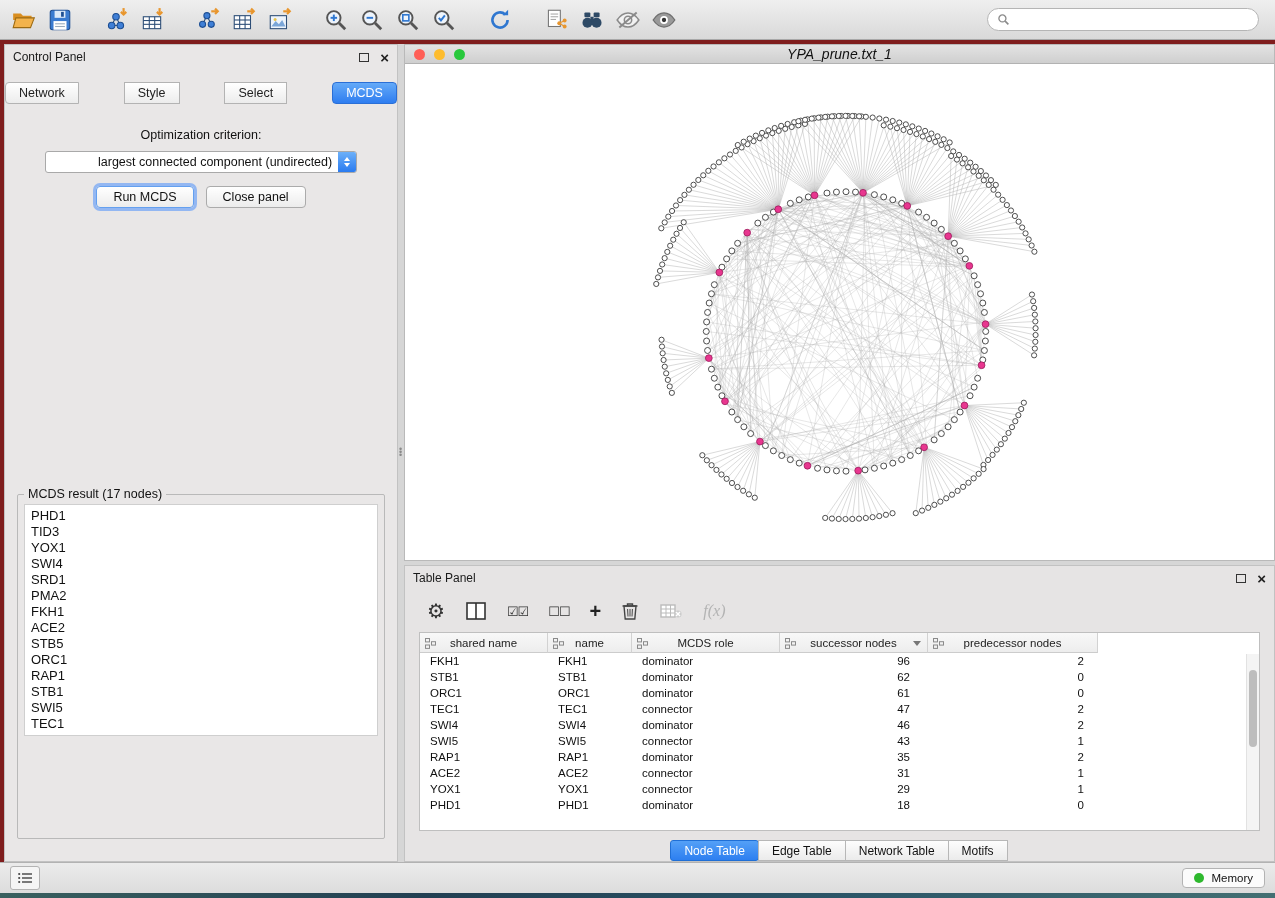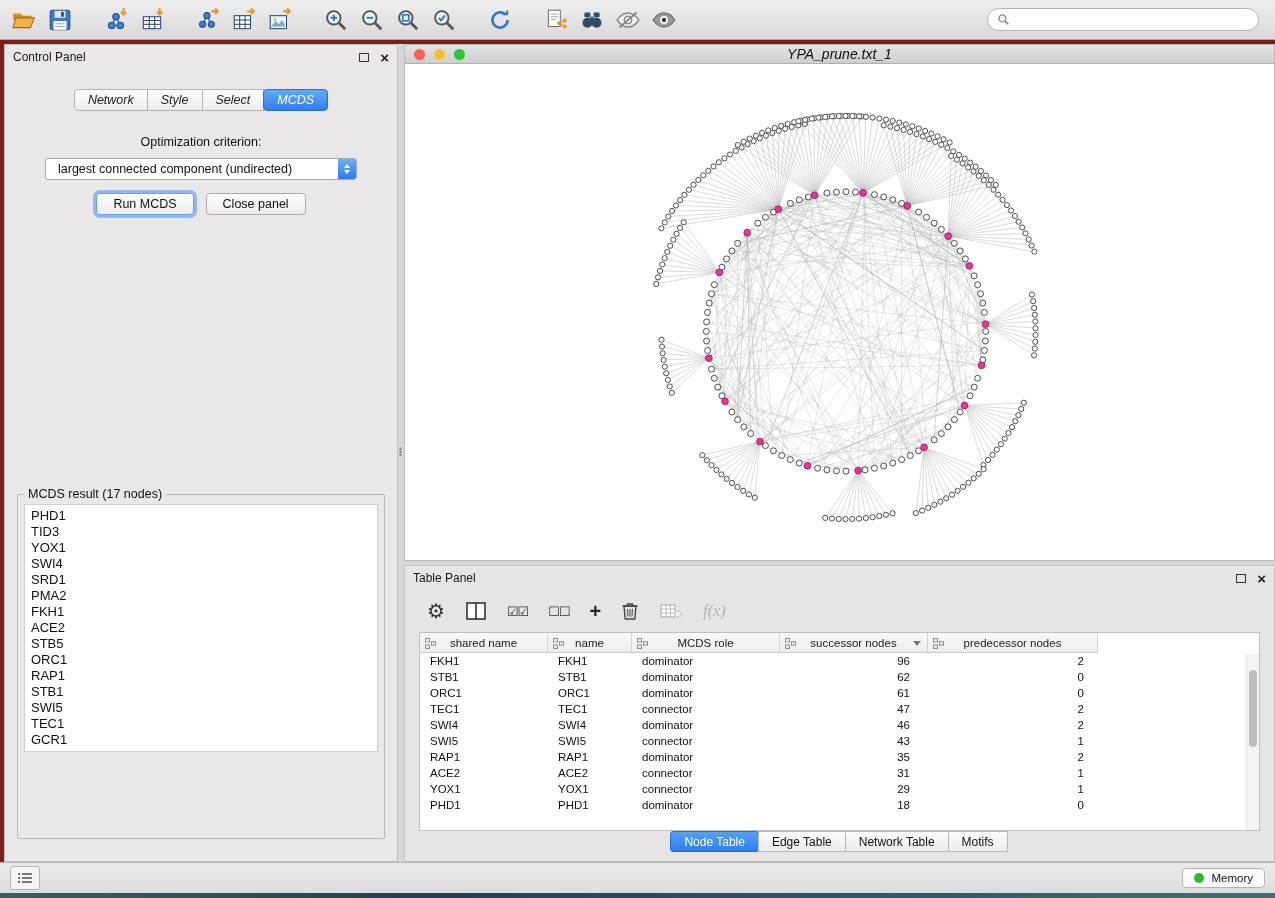--- a/index.html
+++ b/index.html
@@ -18,28 +18,28 @@
   
   .workspace{position:absolute;left:0;top:40px;right:0;bottom:36px;}
 
   
   .control-panel{position:absolute;left:4px;top:4px;width:394px;bottom:0;background:#e9e7e7;border:1px solid #c2c2c2;
     box-sizing:border-box;display:flex;flex-direction:column;}
   .panel-titlebar{position:relative;height:24px;display:flex;align-items:center;padding-left:8px;font-size:12px;color:#1a1a1a;}
   .win-btns{position:absolute;right:8px;top:0;height:100%;display:flex;gap:11px;align-items:center;}
   .float-icon{width:8px;height:7px;border:1.5px solid #333;display:inline-block;}
   .close-icon{font-size:15px;font-weight:bold;color:#222;line-height:1;}
-  .seg-tabs{display:flex;justify-content:center;margin-top:20px;font-style:italic;}
+  .seg-tabs{display:flex;justify-content:space-between;margin-top:13px;}
   .seg{font-size:12.5px;padding:3px 13px;background:linear-gradient(#ffffff,#ececec);border:1px solid #b3b3b3;margin-left:-1px;color:#222;}
   .seg:first-child{border-radius:4px 0 0 4px;margin-left:0;}
   .seg:last-child{border-radius:0 4px 4px 0;}
   .seg.active{background:linear-gradient(#64aaf8,#2e7df0);color:#fff;border-color:#2a6fd6;border-radius:4px;}
   .opt-label{text-align:center;font-size:12.5px;margin-top:24px;color:#111;}
   .dropdown{width:312px;height:22px;background:#fff;border:1px solid #a9a9a9;border-radius:3px;display:flex;align-items:center;margin:9px auto 0;box-sizing:border-box;}
-  .dropdown .val{flex:1;font-size:12.5px;padding-left:12px;color:#111;white-space:nowrap;overflow:hidden;}
+  .dropdown .val{flex:1;font-size:12.5px;padding-left:12px;color:#111;white-space:nowrap;overflow:hidden;margin-left:40px;}
   .dropdown .spin{width:18px;height:100%;background:linear-gradient(#6cb0f9,#2a7bf0);border-radius:0 2px 2px 0;
     display:flex;flex-direction:column;align-items:center;justify-content:center;gap:2px;}
   .tri-up{width:0;height:0;border-left:3.5px solid transparent;border-right:3.5px solid transparent;border-bottom:4px solid #fff;}
   .tri-down{width:0;height:0;border-left:3.5px solid transparent;border-right:3.5px solid transparent;border-top:4px solid #fff;}
   .btn-row{display:flex;justify-content:center;gap:12px;margin-top:13px;}
   .btn{font-size:12.5px;padding:3px 16px;background:linear-gradient(#ffffff,#ececec);border:1px solid #ababab;border-radius:4px;color:#111;}
   .btn.focus{box-shadow:0 0 0 3px rgba(90,152,250,.6);border-color:#64a0ef;}
   .mcds-fieldset{margin:auto 12px 22px;border:1px solid #b9b9b9;border-radius:2px;padding:3px 6px 7px;height:352px;box-sizing:border-box;}
   .mcds-fieldset legend{font-size:12.5px;padding:0 4px;color:#111;}
   .mcds-box{background:#fff;border:1px solid #cfcfcf;height:100%;overflow:auto;padding:3px 6px;box-sizing:border-box;}
@@ -77,21 +77,21 @@
   .hc .typ{position:absolute;left:5px;top:5px;}
   .hc .chev{position:absolute;right:6px;top:8px;width:0;height:0;border-left:4px solid transparent;border-right:4px solid transparent;border-top:5px solid #777;}
   .w0{width:128px}.w1{width:84px}.w2{width:148px}.w3{width:148px}.w4{width:170px}
   .tr{display:flex;height:16px;align-items:center;font-size:11.5px;color:#111;}
   .td{box-sizing:border-box;white-space:nowrap;overflow:hidden;}
   .td.t{padding-left:10px;}
   .td.n{text-align:right;}
   .pr18{padding-right:18px;} .pr14{padding-right:14px;}
   .vscroll{position:absolute;top:21px;right:0;bottom:0;width:12px;background:#f4f4f4;border-left:1px solid #e2e2e2;}
   .vthumb{position:absolute;top:9%;left:1.5px;width:8px;height:44%;background:#bdbdbd;border-radius:5px;}
-  .bottom-tabs{height:30px;display:flex;align-items:flex-start;justify-content:center;}
+  .bottom-tabs{height:30px;display:flex;align-items:flex-end;justify-content:center;}
   .bt{font-size:12px;padding:2.5px 13px;border:1px solid #b7b7b7;background:linear-gradient(#fdfdfd,#ebebeb);margin-left:-1px;color:#111;}
   .bt.active{background:linear-gradient(#54a0f7,#2d7ff0);color:#fff;border-color:#1f6fd6;border-radius:3px;}
 
   
   .statusbar{position:absolute;left:0;right:0;bottom:5px;height:31px;background:linear-gradient(#ebebeb,#dcdcdc);
     border-top:1px solid #b2b2b2;display:flex;align-items:center;padding:0 10px;box-sizing:border-box;}
   .menu-box{width:28px;height:22px;border:1px solid #b3b3b3;border-radius:3px;background:#f5f5f5;display:flex;align-items:center;justify-content:center;}
   .memory-btn{margin-left:auto;display:flex;align-items:center;gap:7px;border:1px solid #b3b3b3;border-radius:4px;
     background:#fbfbfb;padding:3px 11px;font-size:11.5px;color:#111;}
   .mem-dot{width:10px;height:10px;border-radius:50%;}
@@ -298,21 +298,20 @@
             <div class="mcds-item">SRD1</div>
             <div class="mcds-item">PMA2</div>
             <div class="mcds-item">FKH1</div>
             <div class="mcds-item">ACE2</div>
             <div class="mcds-item">STB5</div>
             <div class="mcds-item">ORC1</div>
             <div class="mcds-item">RAP1</div>
             <div class="mcds-item">STB1</div>
             <div class="mcds-item">SWI5</div>
             <div class="mcds-item">TEC1</div>
-            <div class="mcds-item">GCR1</div>
           </div>
       </fieldset>
     </section>
 
     <div class="v-splitter">
         <span class="v-grip">•<br>•<br>•</span>
       </div>
 
     <section class="network-window">
       <div class="net-titlebar">

